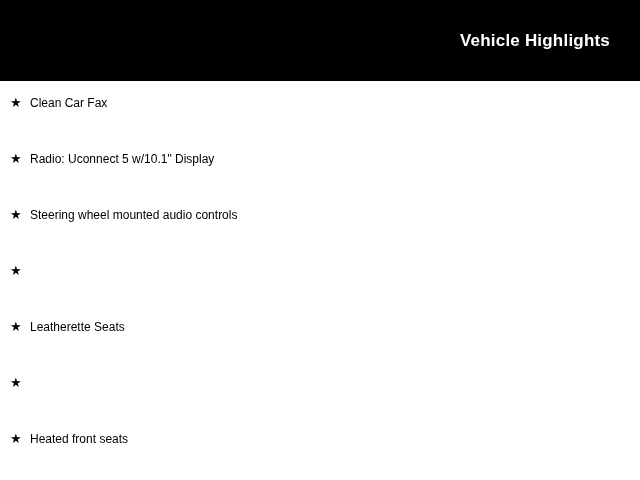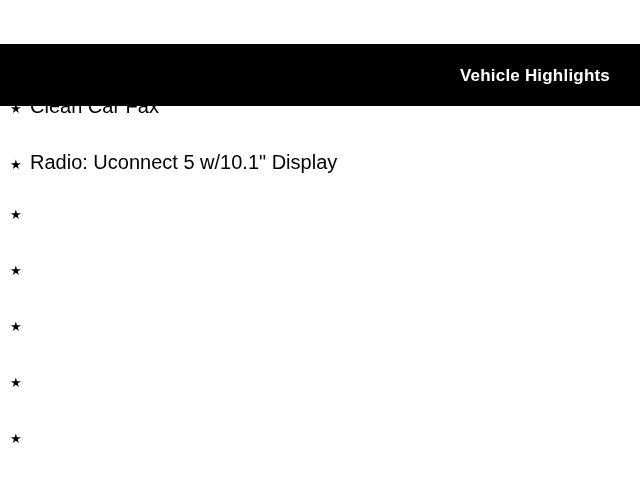--- a/index.html
+++ b/index.html
@@ -17,28 +17,27 @@
     position: relative;
     width: 640px;
     height: 480px;
     background: #ffffff;
   }
   .header-bar {
     position: absolute;
     top: 0;
     left: 0;
     width: 640px;
-    height: 62px;
+    height: 81px;
     background: #000000;
     display: flex;
     align-items: center;
     justify-content: flex-end;
     box-sizing: border-box;
     padding-right: 30px;
-    margin-top: 44px;
   }
   .header-title {
     color: #ffffff;
     font-size: 17px;
     font-weight: bold;
     letter-spacing: 0.2px;
     line-height: 1;
   }
   .highlights {
     position: absolute;
@@ -60,21 +59,21 @@
   .bullet-star {
     width: 20px;
     flex: 0 0 20px;
     color: #000000;
     font-size: 13px;
     line-height: 1;
     text-align: left;
   }
   .highlight-text {
     color: #000000;
-    font-size: 20px;
+    font-size: 12px;
     line-height: 1;
   }
 </style>
 </head>
 <body>
 
 <div class="page">
 
   <div class="header-bar">
     <div class="header-title">Vehicle Highlights</div>
@@ -84,28 +83,31 @@
     <li class="highlight-item">
       <span class="bullet-star">★</span>
       <span class="highlight-text">Clean Car Fax</span>
     </li>
     <li class="highlight-item">
       <span class="bullet-star">★</span>
       <span class="highlight-text">Radio: Uconnect 5 w/10.1" Display</span>
     </li>
     <li class="highlight-item">
       <span class="bullet-star">★</span>
+      <span class="highlight-text">Steering wheel mounted audio controls</span>
     </li>
     <li class="highlight-item">
       <span class="bullet-star">★</span>
     </li>
     <li class="highlight-item">
       <span class="bullet-star">★</span>
+      <span class="highlight-text">Leatherette Seats</span>
     </li>
     <li class="highlight-item">
       <span class="bullet-star">★</span>
     </li>
     <li class="highlight-item">
       <span class="bullet-star">★</span>
+      <span class="highlight-text">Heated front seats</span>
     </li>
   </ul>
 
 </div>
 
 </body></html>

